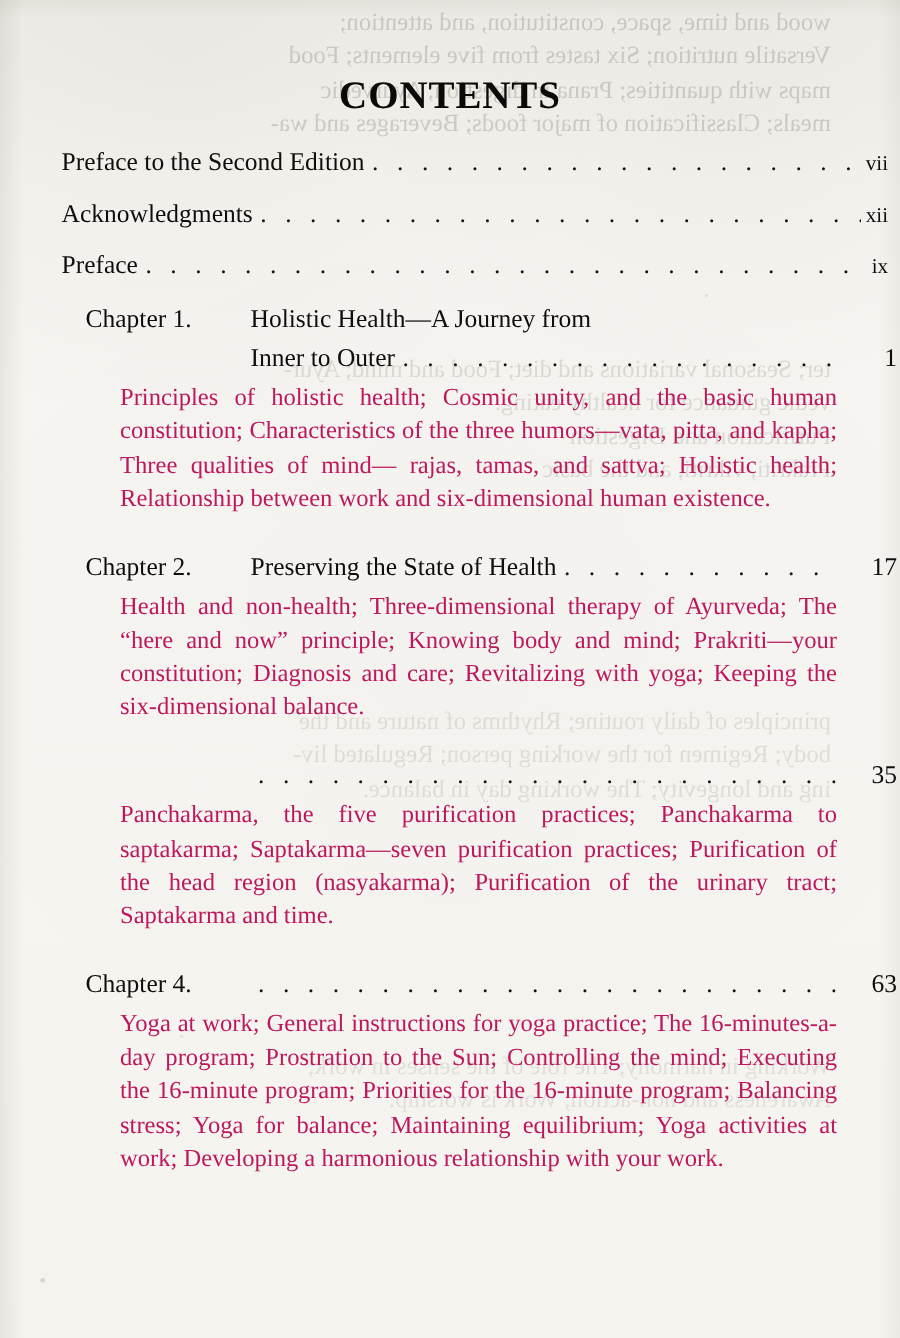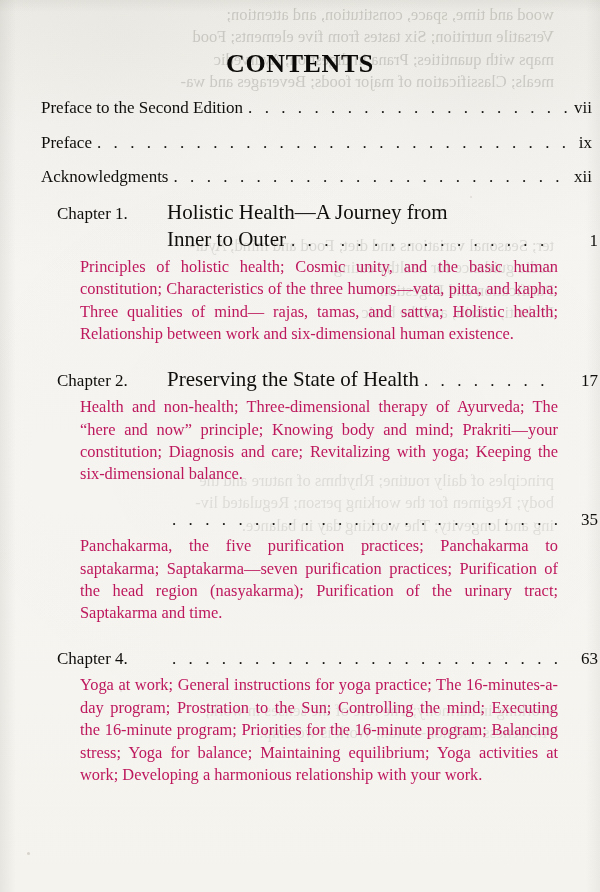--- a/index.html
+++ b/index.html
@@ -109,21 +109,21 @@
     font-size: 17px;
     letter-spacing: 4.05px;
     min-width: 12px;
   }
   .leader::before {
     content: ". . . . . . . . . . . . . . . . . . . . . . . . . . . . . . . . . . . . . . . . . . . . . . . . . . . . . . . . . . . . . . . .";
   }
   .fm-page {
     flex: 0 0 auto;
     text-align: left;
-    font-size: 17px;
+    font-size: 14px;
   }
 
   
   .chapters {
     position: absolute;
     top: 200px;
     left: 0;
     width: 600px;
     padding-left: 30px;
   }
@@ -141,21 +141,21 @@
     line-height: 25.5px;
     white-space: nowrap;
   }
   .ch-label {
     flex: 0 0 110px;
     font-size: 17px;
   }
   .ch-label.empty { visibility: hidden; }
   .ch-title {
     flex: 0 0 auto;
-    font-size: 21px;
+    font-size: 17px;
   }
   .ch-page {
     flex: 0 0 38px;
     text-align: right;
     font-size: 17px;
     padding-right: 10px;
   }
   .ch-line .leader { margin: 0 3px 0 5px; }
   .ch-line.no-leader .leader { visibility: hidden; }
   .ch-line.no-leader .ch-page { visibility: hidden; }
@@ -216,28 +216,28 @@
 
   <div class="contents-heading">CONTENTS</div>
 
   <div class="front-list">
     <div class="front-row">
       <span class="fm-label">Preface to the Second Edition</span>
       <span class="leader"></span>
       <span class="fm-page">vii</span>
     </div>
     <div class="front-row">
+      <span class="fm-label">Acknowledgments</span>
+      <span class="leader"></span>
+      <span class="fm-page">xii</span>
+    </div>
+    <div class="front-row">
       <span class="fm-label">Preface</span>
       <span class="leader"></span>
       <span class="fm-page">ix</span>
-    </div>
-    <div class="front-row">
-      <span class="fm-label">Acknowledgments</span>
-      <span class="leader"></span>
-      <span class="fm-page">xii</span>
     </div>
   </div>
 
   <div class="chapters">
 
     <div class="chapter">
       <div class="ch-head">
         <div class="ch-line no-leader">
           <span class="ch-label">Chapter 1.</span>
           <span class="ch-title">Holistic Health—A Journey from</span>

